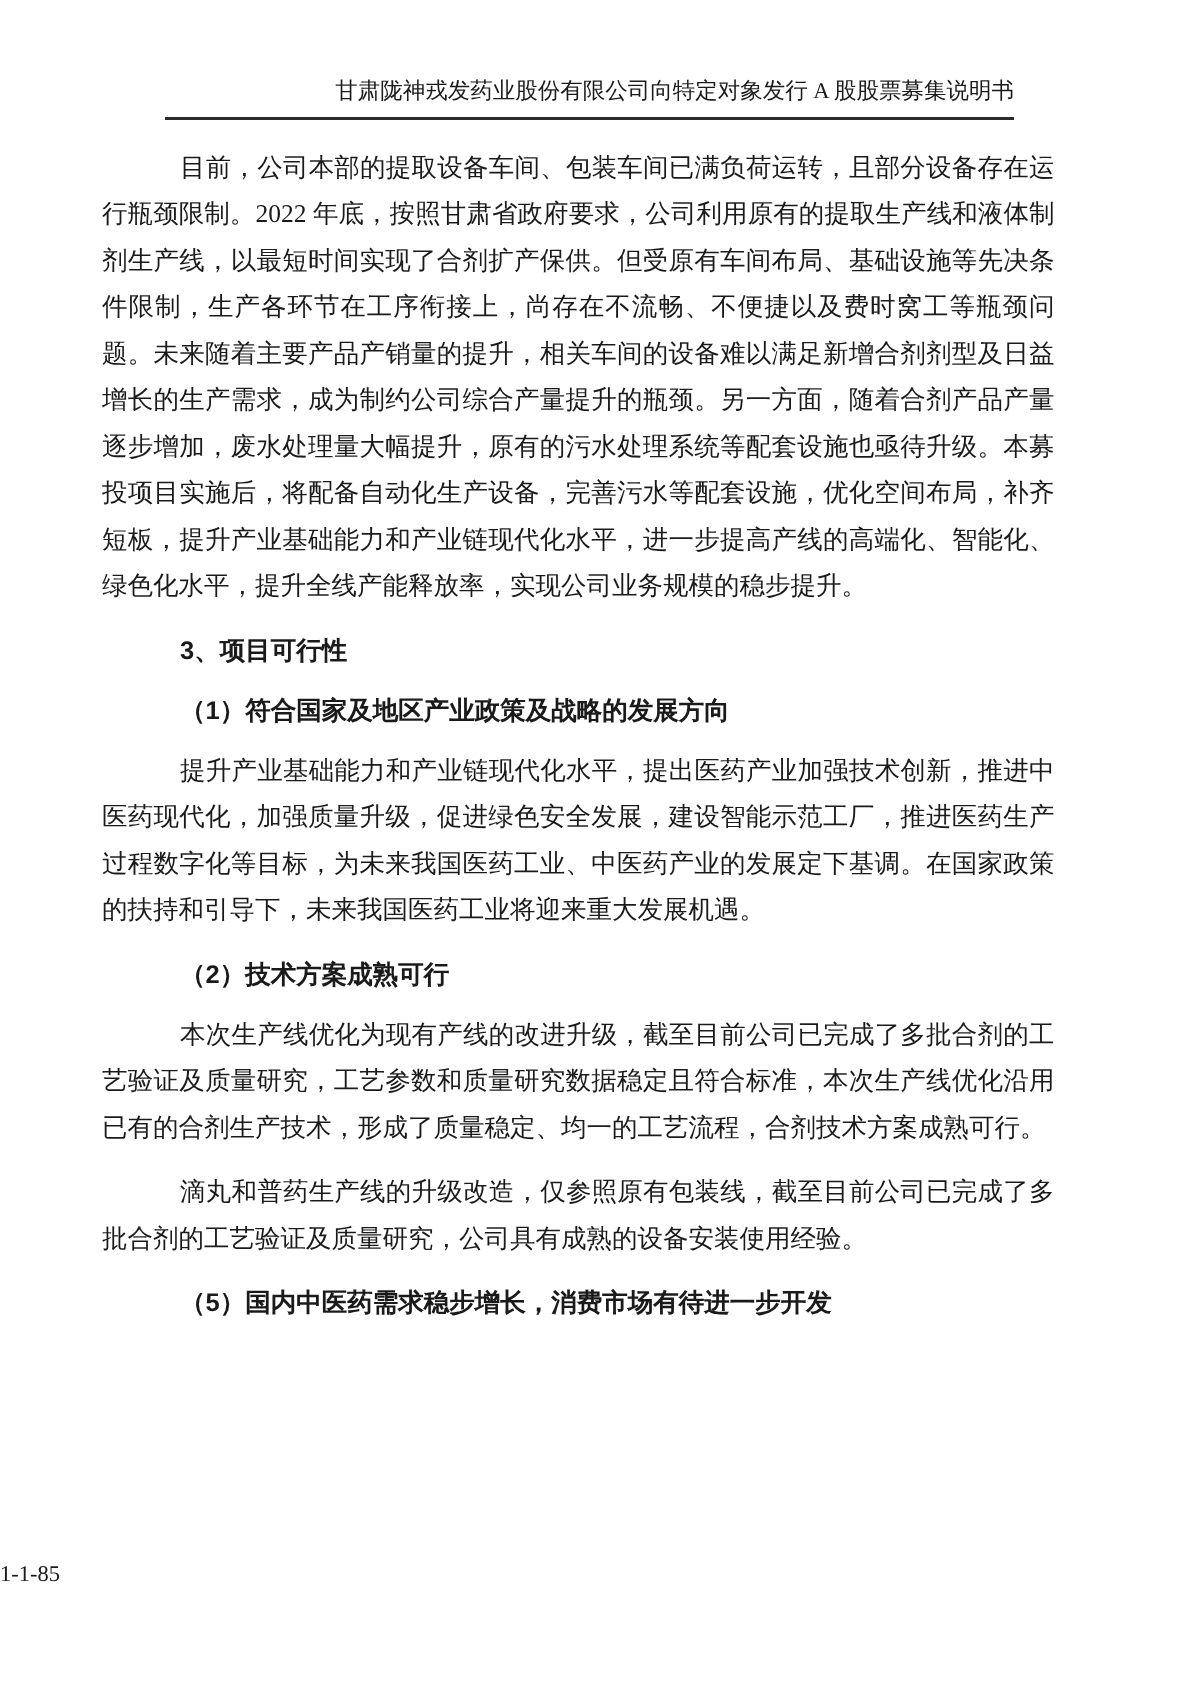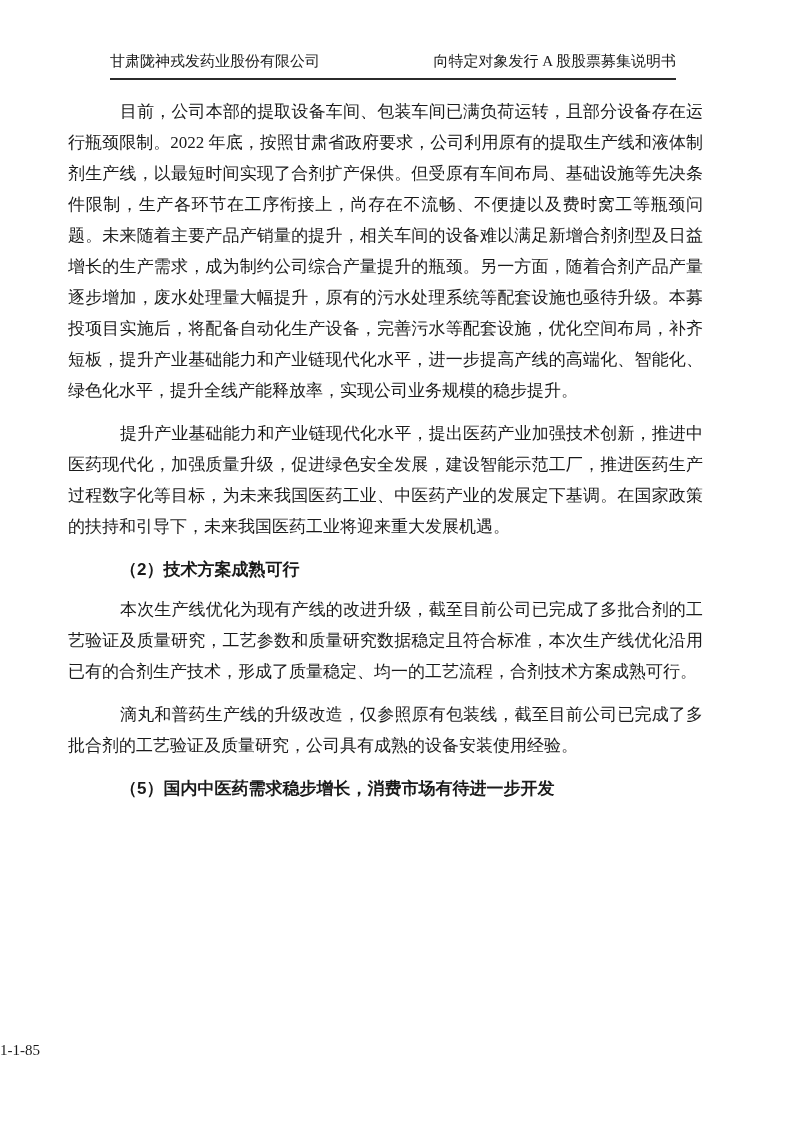--- a/index.html
+++ b/index.html
@@ -20,21 +20,21 @@
     color: var(--text);
     font-family: "Liberation Serif", "DejaVu Serif", serif;
     overflow: hidden;
   }
   .header {
     position: absolute;
     top: 52px;
     left: 110px;
     width: 566px;
     display: flex;
-    justify-content: space-between;
+    justify-content: flex-end;
     align-items: flex-end;
     font-size: 15px;
     line-height: 19px;
     padding-bottom: 7px;
     border-bottom: 2px solid var(--rule);
   }
   .doc-body {
     position: absolute;
     top: 96px;
     left: 68px;
@@ -73,21 +73,23 @@
 <div class="page">
 
   <div class="header">
     <span>甘肃陇神戎发药业股份有限公司</span>
     <span>向特定对象发行 A 股股票募集说明书</span>
   </div>
 
   <div class="doc-body">
     <p class="para">目前，公司本部的提取设备车间、包装车间已满负荷运转，且部分设备存在运行瓶颈限制。2022 年底，按照甘肃省政府要求，公司利用原有的提取生产线和液体制剂生产线，以最短时间实现了合剂扩产保供。但受原有车间布局、基础设施等先决条件限制，生产各环节在工序衔接上，尚存在不流畅、不便捷以及费时窝工等瓶颈问题。未来随着主要产品产销量的提升，相关车间的设备难以满足新增合剂剂型及日益增长的生产需求，成为制约公司综合产量提升的瓶颈。另一方面，随着合剂产品产量逐步增加，废水处理量大幅提升，原有的污水处理系统等配套设施也亟待升级。本募投项目实施后，将配备自动化生产设备，完善污水等配套设施，优化空间布局，补齐短板，提升产业基础能力和产业链现代化水平，进一步提高产线的高端化、智能化、绿色化水平，提升全线产能释放率，实现公司业务规模的稳步提升。</p>
 
+    <p class="heading">3、项目可行性</p>
 
+    <p class="heading">（1）符合国家及地区产业政策及战略的发展方向</p>
 
     <p class="para">提升产业基础能力和产业链现代化水平，提出医药产业加强技术创新，推进中医药现代化，加强质量升级，促进绿色安全发展，建设智能示范工厂，推进医药生产过程数字化等目标，为未来我国医药工业、中医药产业的发展定下基调。在国家政策的扶持和引导下，未来我国医药工业将迎来重大发展机遇。</p>
 
     <p class="heading">（2）技术方案成熟可行</p>
 
     <p class="para">本次生产线优化为现有产线的改进升级，截至目前公司已完成了多批合剂的工艺验证及质量研究，工艺参数和质量研究数据稳定且符合标准，本次生产线优化沿用已有的合剂生产技术，形成了质量稳定、均一的工艺流程，合剂技术方案成熟可行。</p>
 
     <p class="para">滴丸和普药生产线的升级改造，仅参照原有包装线，截至目前公司已完成了多批合剂的工艺验证及质量研究，公司具有成熟的设备安装使用经验。</p>
 
     <p class="heading">（5）国内中医药需求稳步增长，消费市场有待进一步开发</p>

